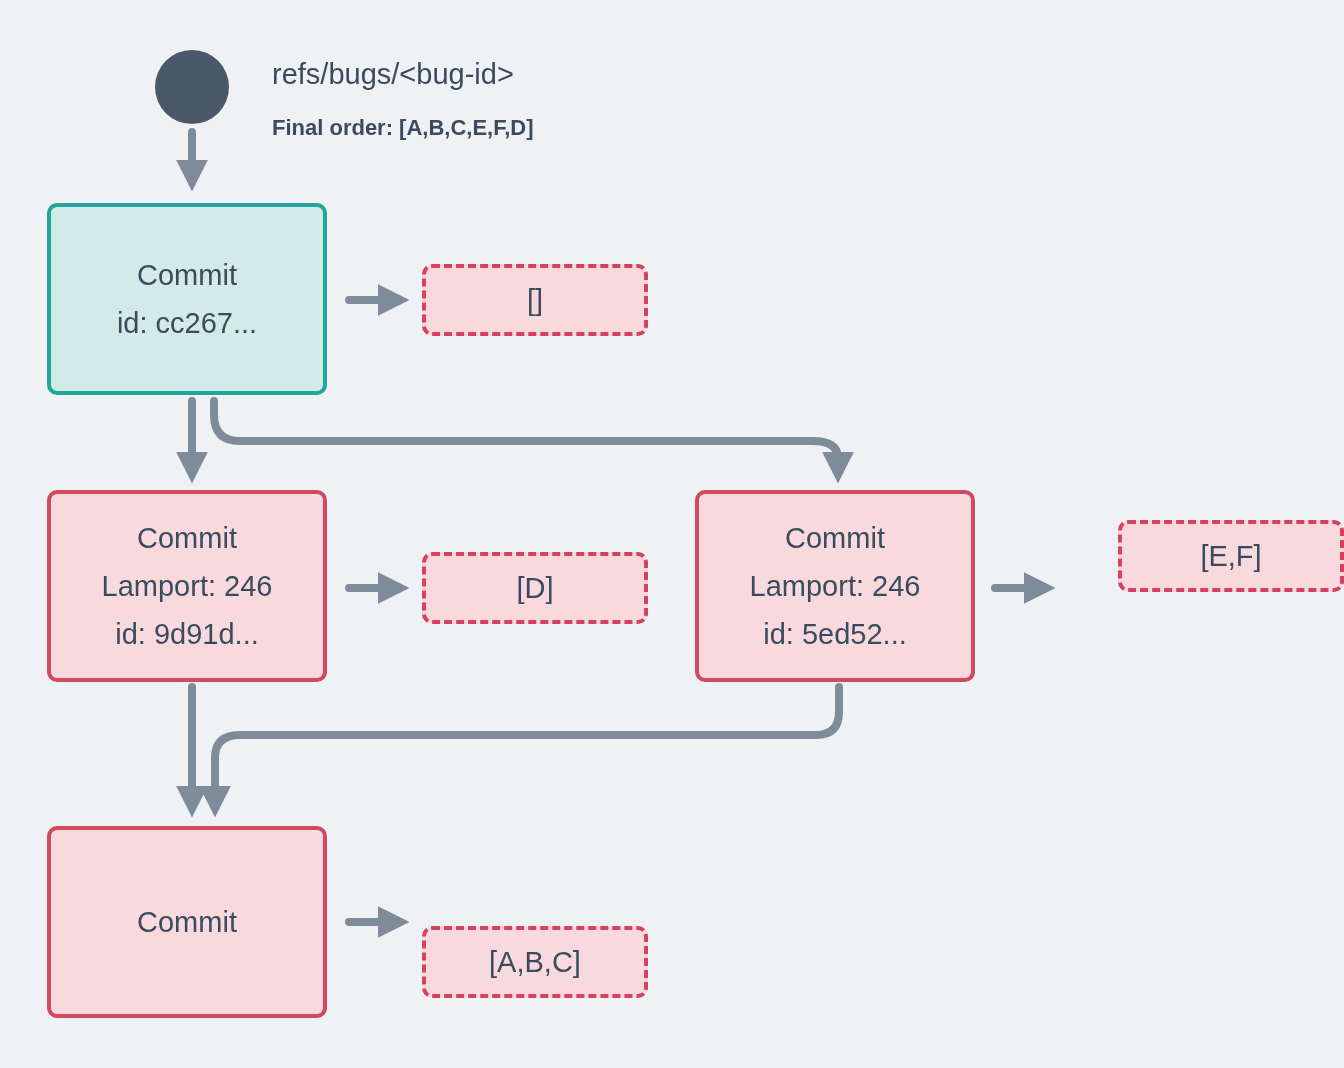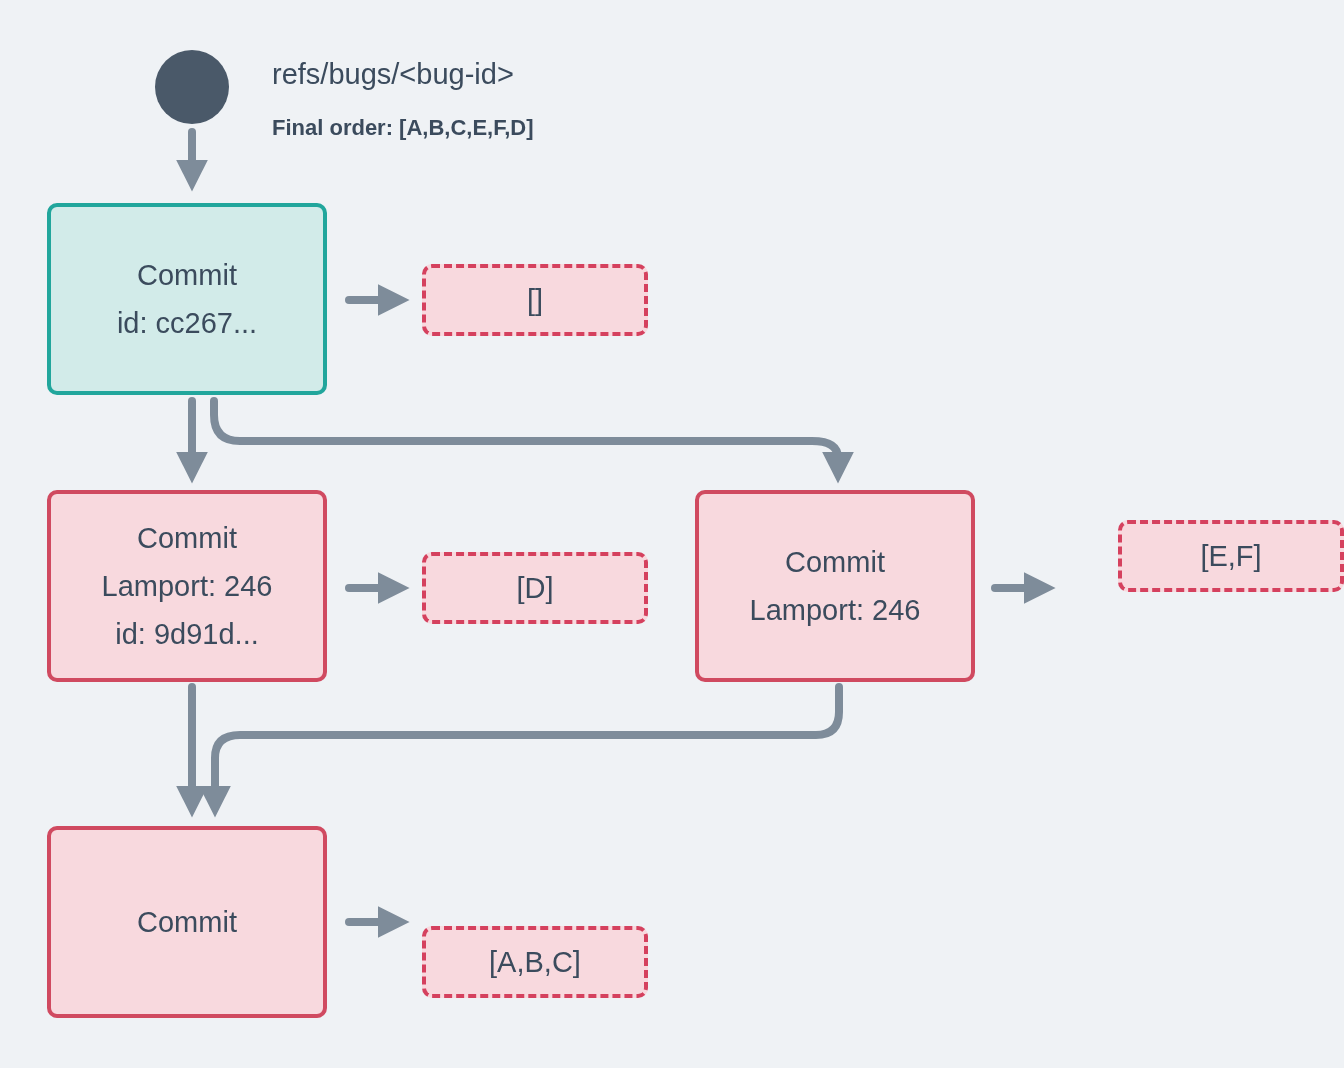--- a/index.html
+++ b/index.html
@@ -118,20 +118,21 @@
 
   <div class="commit-box" style="left:47px;top:490px;">
     <div>Commit</div>
     <div>Lamport: 246</div>
     <div>id: 9d91d...</div>
   </div>
 
   <div class="commit-box" style="left:695px;top:490px;">
     <div>Commit</div>
     <div>Lamport: 246</div>
+    <div>id: 5ed52...</div>
   </div>
 
   <div class="commit-box" style="left:47px;top:826px;">
     <div>Commit</div>
   </div>
 
   <div class="ops-box" style="left:422px;top:264px;">
     <span>[]</span>
   </div>
 

